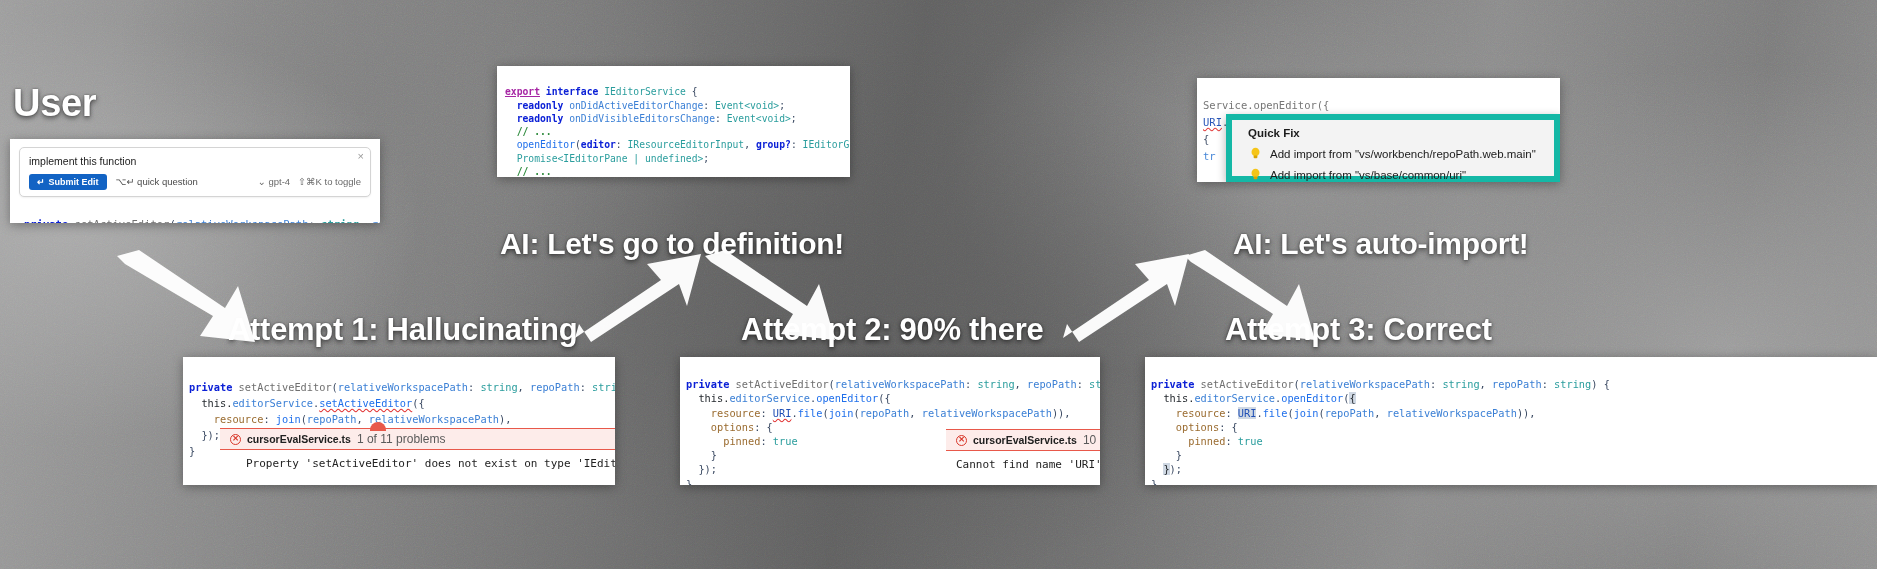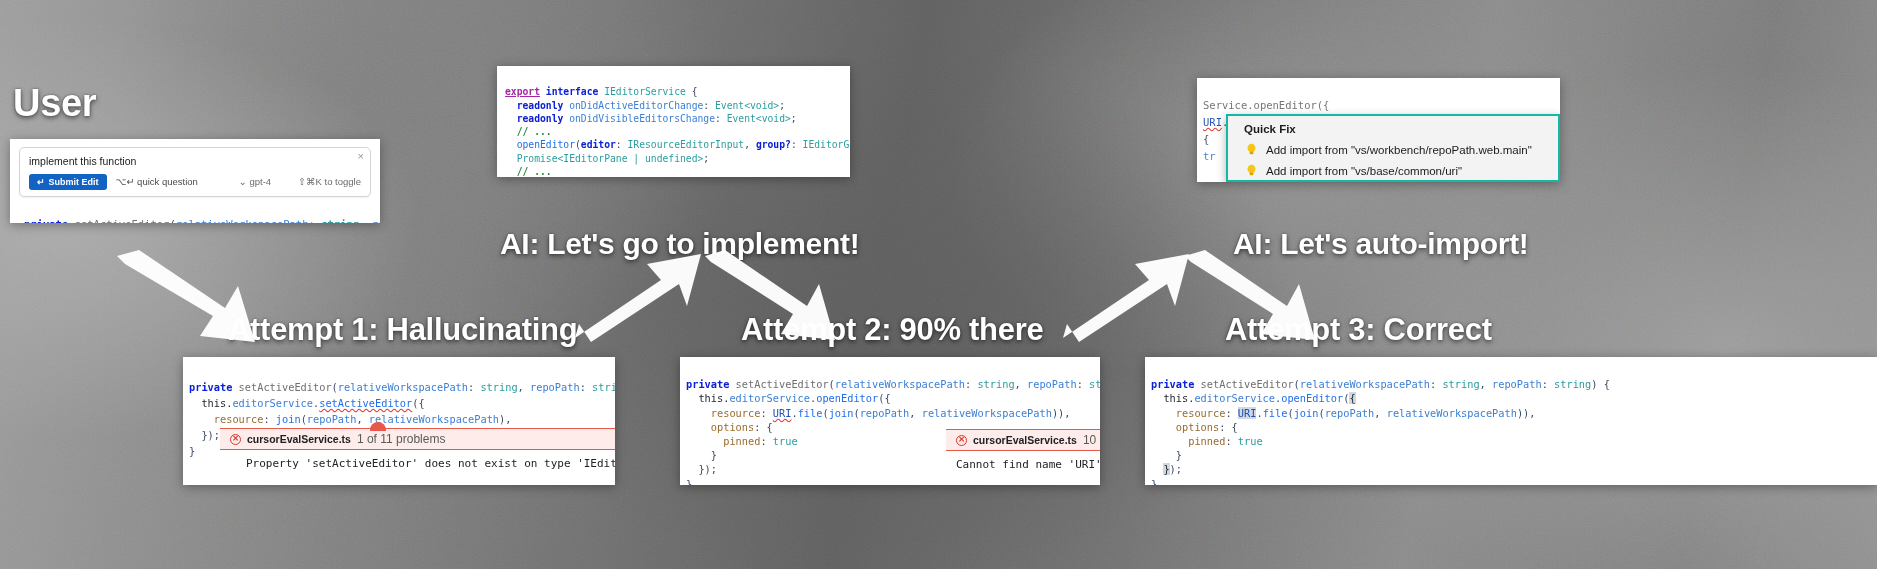--- a/index.html
+++ b/index.html
@@ -81,21 +81,21 @@
     box-shadow:0 1px 2px rgba(0,0,0,.06);
   }
   .prompt-text{ font-size:10.5px; color:#1a1a1a; line-height:1.2; }
   .prompt-row{ display:flex; align-items:center; margin-top:6px; gap:9px; }
   .submit-btn{
     background:#1263c4; color:#fff; font-size:9px; font-weight:bold;
     padding:3px 8px; border-radius:3px; display:inline-flex; gap:4px; align-items:center;
     white-space:nowrap;
   }
   .quick-q{ font-size:9.5px; color:#4a4a4a; white-space:nowrap; }
-  .prompt-right{ margin-left:auto; display:flex; gap:27px; align-items:center;
+  .prompt-right{ margin-left:auto; display:flex; gap:8px; align-items:center;
                  font-size:9.5px; color:#6a6a6a; white-space:nowrap; }
   .close-x{ position:absolute; top:3px; right:6px; font-size:11px; color:#9a9a9a; line-height:1; }
 
   
   .err-bar{
     background:#fdecea;
     border-top:1.5px solid #e8584a;
     border-bottom:1.5px solid #e8584a;
     display:flex; align-items:center; gap:6px;
     padding:3px 10px;
@@ -116,21 +116,21 @@
   .err-nub{
     position:absolute; top:-7px; left:150px;
     width:16px;height:9px; background:#e8584a;
     border-radius:8px 8px 0 0;
   }
 
   
   .qf{
     position:absolute;
     background:#f3f3f3;
-    border:2px solid #14b8a6;
+    border:6px solid #14b8a6;
     box-shadow:0 3px 9px rgba(0,0,0,.3);
   }
   .qf-title{ font-size:11.5px; font-weight:bold; color:#1b1b1b; padding:7px 0 4px 16px; }
   .qf-item{ display:flex; align-items:center; gap:9px; padding:4px 16px 4px 18px; font-size:11.5px; color:#1b1b1b; white-space:nowrap; }
   .bulb{ width:11px; height:13px; flex:none; }
 
   
   .arrow{ position:absolute; }
 </style>
 </head>
@@ -207,21 +207,21 @@
       <div class="qf-item">
         <svg class="bulb" viewBox="0 0 11 13">
           <ellipse cx="5.5" cy="5" rx="4" ry="4.3" fill="#f5c518"></ellipse>
           <rect x="3.6" y="8.6" width="3.8" height="2.6" rx="1" fill="#d9a400"></rect>
         </svg>
         <span>Add import from "vs/base/common/uri"</span>
       </div>
     </div>
   </div>
 
-  <div class="caption" style="left:500px; top:227px; font-size:30px;">AI: Let's go to implement!</div>
+  <div class="caption" style="left:500px; top:227px; font-size:30px;">AI: Let's go to definition!</div>
   <div class="caption" style="left:1233px; top:227px; font-size:30px;">AI: Let's auto-import!</div>
 
   <div class="caption" style="left:228px; top:312px; font-size:31px;">Attempt 1: Hallucinating</div>
   <div class="caption" style="left:741px; top:312px; font-size:31px;">Attempt 2: 90% there</div>
   <div class="caption" style="left:1225px; top:312px; font-size:31px;">Attempt 3: Correct</div>
 
   <div class="card" style="left:183px; top:357px; width:432px; height:128px;">
     <div class="code" style="font-size:10.3px; line-height:16px; padding:6px 0 0 6px;">
 <span class="kw">private</span> <span class="fn">setActiveEditor</span><span class="punc">(</span><span class="ident">relativeWorkspacePath</span><span class="punc">:</span> <span class="type">string</span><span class="punc">,</span> <span class="ident">repoPath</span><span class="punc">:</span> <span class="type">string</span>
   <span class="plain">this.</span><span class="ident">editorService</span><span class="punc">.</span><span class="fnb err-underline">setActiveEditor</span><span class="punc">({</span>

